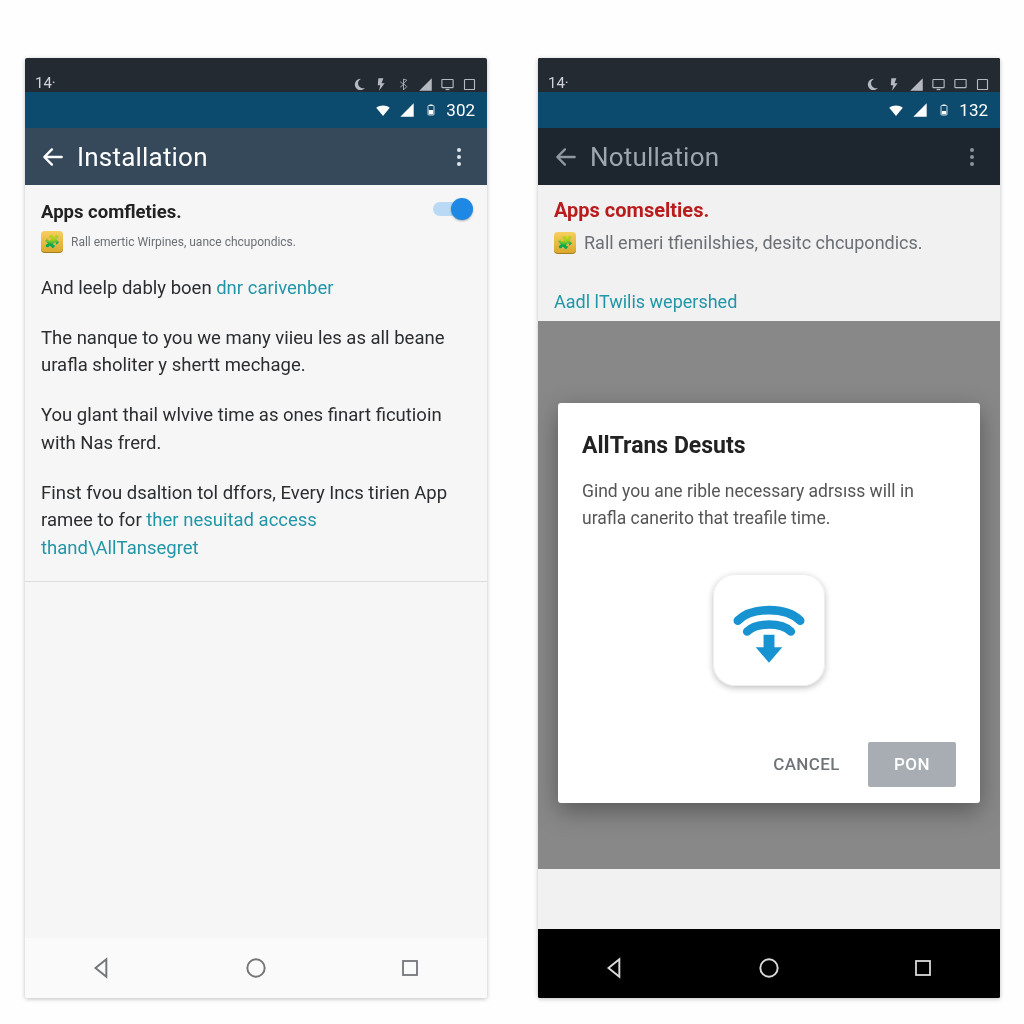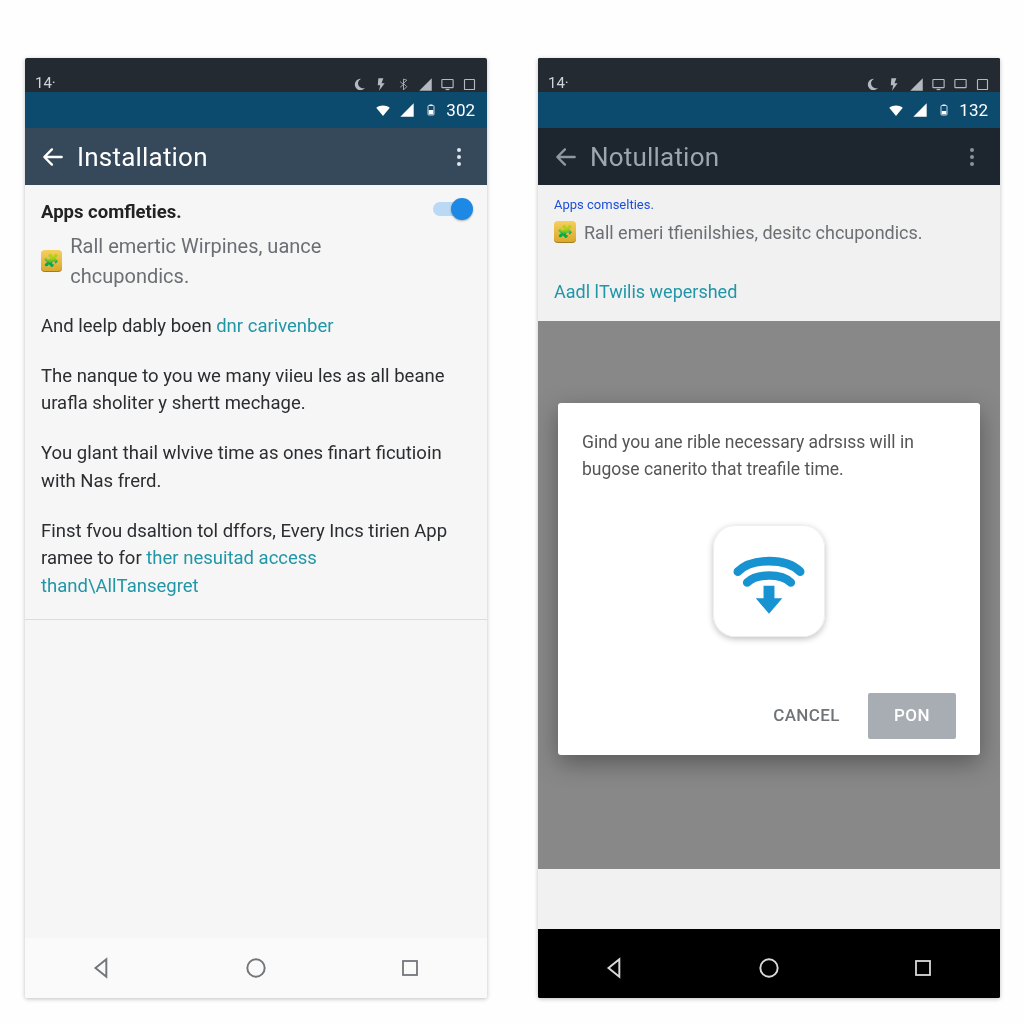--- a/index.html
+++ b/index.html
@@ -23,33 +23,33 @@
   .appbar.dark .title{color:#9da6af;}
   .appbar .overflow{width:40px;height:40px;display:flex;flex-direction:column;align-items:center;justify-content:center;gap:3px;}
   .appbar .overflow .dot{width:4px;height:4px;border-radius:2px;background:#e2e6ea;}
   .appbar.dark .overflow .dot{background:#8a929b;}
   
   .content{padding:14px 16px;color:#222;font-size:18px;line-height:1.5;}
   .row1{display:flex;align-items:flex-start;gap:0;}
   .row1 .texts{flex:1;}
   .row1 .head{font-weight:700;font-size:18.5px;color:#222;}
   .row1 .sub{display:flex;align-items:center;gap:8px;margin-top:4px;}
-  .row1 .subtxt{color:#6b6f74;font-size:20px;}
+  .row1 .subtxt{color:#6b6f74;font-size:12px;}
   .appicon{width:22px;height:22px;border-radius:4px;background:linear-gradient(#f6cf5d,#d9a72a);display:inline-flex;align-items:center;justify-content:center;font-size:13px;box-shadow:inset 0 -1px 0 rgba(0,0,0,.25);}
   .toggle{width:38px;height:20px;position:relative;}
   .toggle .track{position:absolute;inset:2px 0;height:14px;top:3px;border-radius:10px;background:#b9d9f4;}
   .toggle .thumb{position:absolute;right:-2px;top:-1px;width:22px;height:22px;border-radius:11px;background:#1e88e5;box-shadow:0 1px 2px rgba(0,0,0,.3);}
   .para{margin-top:22px;font-size:18.5px;color:#2b2d30;}
   .link{color:#2196a7;}
   .sep{height:1px;background:#dcdcdc;margin:18px -16px 0 -16px;}
   
   .content.rightbg{background:#f1f1f1;}
   .scrim{position:absolute;left:0;right:0;top:136px;bottom:60px;background:rgba(60,60,60,.58);}
   .bg-row1{padding:10px 16px 0 16px;}
-  .bg-head{font-weight:400;font-size:13px;color:#1d4ed8;}
+  .bg-head{font-weight:700;font-size:20px;color:#b91c1c;}
   .bg-sub{display:flex;gap:8px;align-items:center;color:#6b6f74;margin-top:4px;}
   .bg-link{color:#2196a7;margin-top:32px;display:block;overflow:hidden;white-space:nowrap;}
   .dialog{position:absolute;left:20px;right:20px;top:218px;background:#fff;border-radius:3px;box-shadow:0 8px 24px rgba(0,0,0,.35);padding:26px 24px 16px 24px;}
   .dialog .dtitle{font-size:23px;font-weight:700;color:#222;margin-bottom:14px;}
   .dialog .dbody{font-size:17.5px;color:#555;line-height:1.55;}
   .dialog .iconwrap{display:flex;justify-content:center;margin:42px 0 56px 0;}
   .appbig{width:112px;height:112px;border-radius:22px;background:#fff;box-shadow:0 2px 6px rgba(0,0,0,.25),inset 0 0 0 1px #eee;display:flex;align-items:center;justify-content:center;}
   .dialog .actions{display:flex;justify-content:flex-end;gap:14px;align-items:center;margin-top:6px;}
   .btn-flat{font-size:17px;font-weight:500;color:#6f7478;letter-spacing:.4px;padding:10px 14px;}
   .btn-raised{font-size:17px;font-weight:500;color:#fff;letter-spacing:.5px;padding:10px 26px;background:#a7adb2;border-radius:2px;}
@@ -264,21 +264,22 @@
         <div class="bg-sub">
           <span class="appicon">🧩</span>
           <span>Rall emeri tfienilshies, desitc chcupondics.</span>
         </div>
         <span class="bg-link">Aadl lTwilis wepershed</span>
       </div>
 
       <div class="scrim"></div>
 
       <div class="dialog">
-        <div class="dbody">Gind you ane rible necessary adrsıss will in bugose canerito that treafile time.</div>
+        <div class="dtitle">AllTrans Desuts</div>
+        <div class="dbody">Gind you ane rible necessary adrsıss will in urafla canerito that treafile time.</div>
         <div class="iconwrap">
           <div class="appbig">
             <svg viewBox="0 0 100 100" width="78" height="78">
               <path d="M10 38 C28 20 72 20 90 38" stroke="#1793d1" stroke-width="11" fill="none" stroke-linecap="round"></path>
               <path d="M22 52 C34 40 66 40 78 52" stroke="#1793d1" stroke-width="11" fill="none" stroke-linecap="round"></path>
               <path d="M43 56 h14 v16 h10 L50 92 33 72 h10z" fill="#1793d1"></path>
             </svg>
           </div>
         </div>
         <div class="actions">

